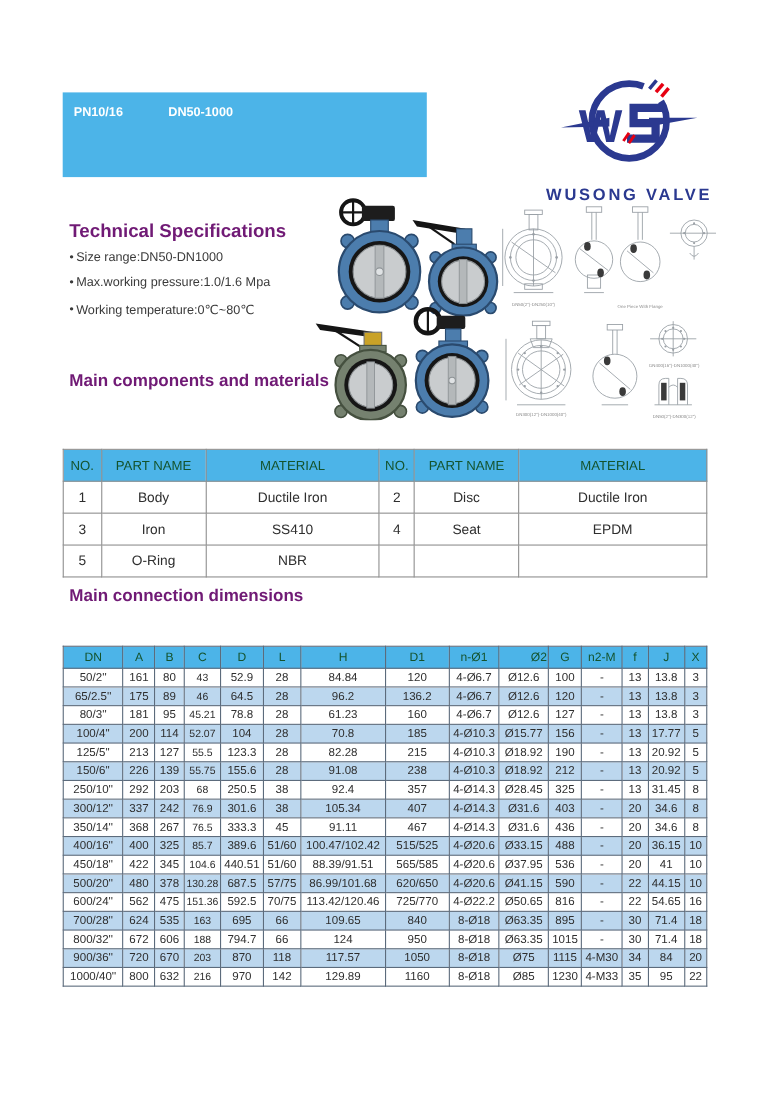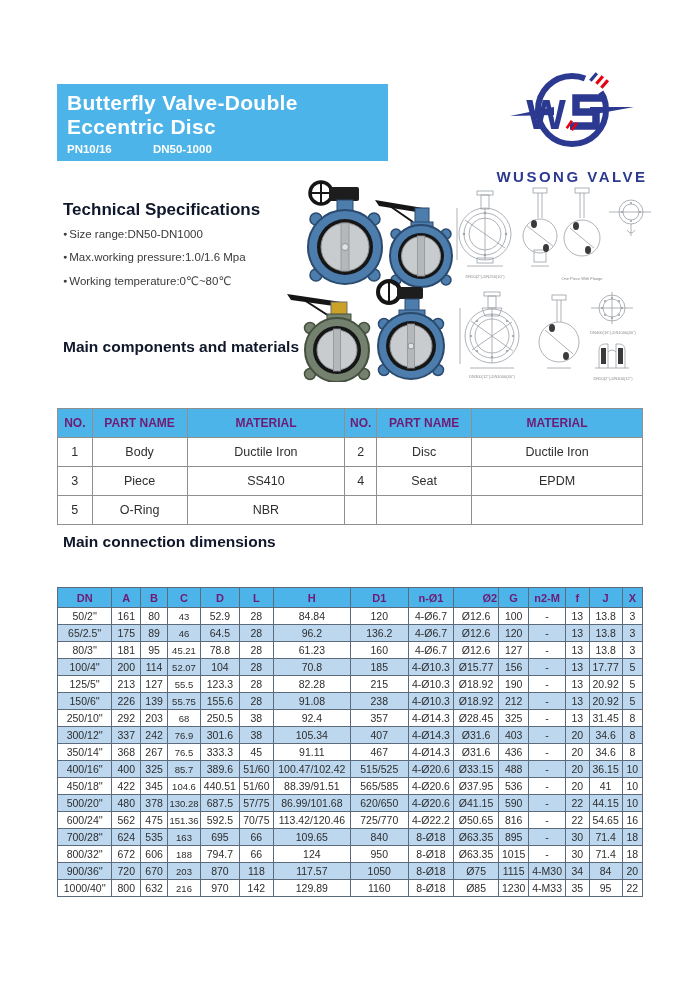--- a/index.html
+++ b/index.html
@@ -18,38 +18,38 @@
   .banner .title{font-size:21px;font-weight:bold;line-height:1.12;letter-spacing:.3px;}
   .banner .subtitle{font-size:11.5px;font-weight:bold;margin-top:5px;}
   .banner .subtitle span{display:inline-block;}
   .banner .subtitle .s2{margin-left:38px;text-align:right;}
 
   
   .logo{left:492px;top:62px;width:160px;height:118px;text-align:center;}
   .logo .brand{font-size:15px;font-weight:bold;color:#2B3990;letter-spacing:2.5px;margin-top:6px;}
 
   
-  .h-blue{color:#0f172a;font-weight:bold;}
+  .h-blue{color:#701a75;font-weight:bold;}
   .h1{left:63px;top:200px;font-size:17px;}
   .h2{left:63px;top:338px;font-size:15.5px;}
   .h3{left:63px;top:533px;font-size:15.5px;}
 
   
   .bullets{left:63px;top:228px;width:230px;font-size:11.5px;color:#3a3a3a;}
   .bullets div{margin-bottom:11px;}
   .bullets div::before{content:"\25CF";font-size:7px;vertical-align:2px;margin-right:2px;}
 
   
   .figures{left:285px;top:178px;width:380px;height:208px;}
   .fig{position:absolute;}
   .cap{position:absolute;font-size:4px;color:#8a8a8a;text-align:center;white-space:nowrap;}
 
   
   table{border-collapse:collapse;table-layout:fixed;width:100%;}
-  th{background:#4CB4E8;color:#701a75;font-weight:bold;}
+  th{background:#4CB4E8;color:#14532d;font-weight:normal;}
   td{color:#2e2e2e;text-align:center;}
   th{text-align:center;}
 
   
   .t-comp-wrap{left:57px;top:408px;width:586px;}
   .t-comp th{font-size:12px;height:26px;border:1px solid #8f8f8f;border-left:1px solid rgba(255,255,255,.85);}
   .t-comp th:first-child{border-left:1px solid #8f8f8f;}
   .t-comp td{font-size:12.5px;height:26px;border:1px solid #8f8f8f;background:#fff;}
   .t-comp th:nth-child(1){width:5.6%;} .t-comp th:nth-child(2){width:16.2%;}
   .t-comp th:nth-child(3){width:27.3%;}.t-comp th:nth-child(4){width:5.1%;}
@@ -69,24 +69,20 @@
   .t-dim th:nth-child(9){width:7.8%;} .t-dim th:nth-child(10){width:7.8%;text-align:right;}
   .t-dim th:nth-child(11){width:5.0%;}.t-dim th:nth-child(12){width:6.3%;}
   .t-dim th:nth-child(13){width:3.8%;}.t-dim th:nth-child(14){width:5.6%;}
   .t-dim th:nth-child(15){width:3.2%;}
   .t-dim td:nth-child(4){font-size:9.5px;}
 </style>
 </head>
 <body>
 
 <div class="abs banner">
-  <div class="title">
-    <div>Butterfly Valve-Double</div>
-    <div>Eccentric Disc</div>
-  </div>
   <div class="subtitle">
     <span class="s1">PN10/16</span>
     <span class="s2">DN50-1000</span>
   </div>
 </div>
 
 <div class="abs logo">
   <svg width="132" height="96" viewBox="0 0 132 96">
     <circle cx="66" cy="48" r="34" fill="none" stroke="#2B3990" stroke-width="6"></circle>
 
@@ -344,21 +340,21 @@
         <tr>
           <td>1</td>
           <td>Body</td>
           <td>Ductile Iron</td>
           <td>2</td>
           <td>Disc</td>
           <td>Ductile Iron</td>
         </tr>
         <tr>
           <td>3</td>
-          <td>Piece</td>
+          <td>Iron</td>
           <td>SS410</td>
           <td>4</td>
           <td>Seat</td>
           <td>EPDM</td>
         </tr>
         <tr>
           <td>5</td>
           <td>O-Ring</td>
           <td>NBR</td>
           <td></td>

